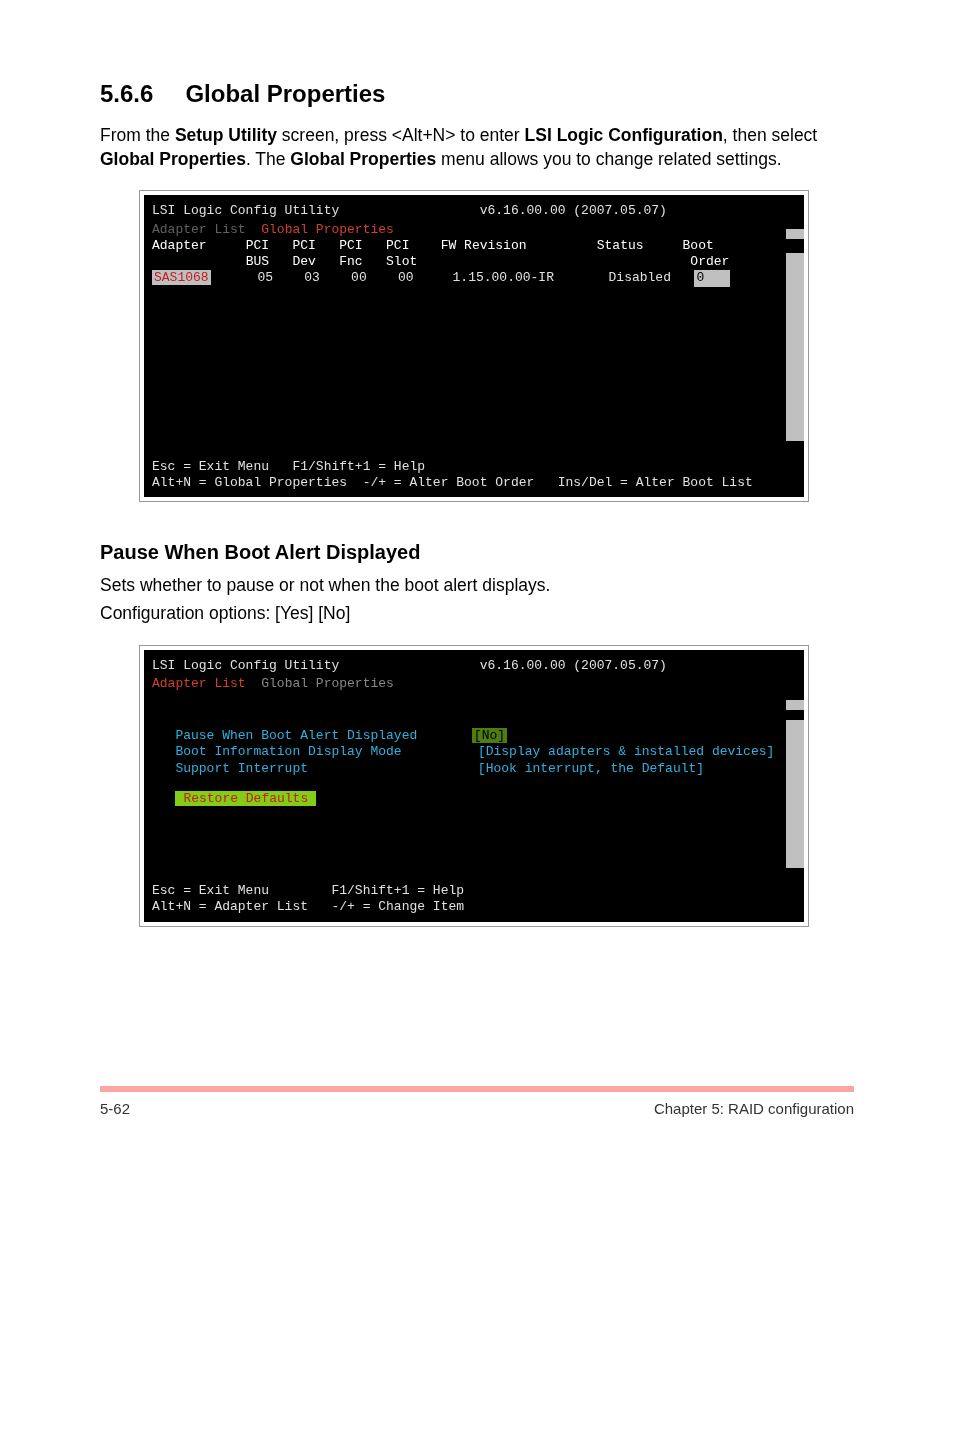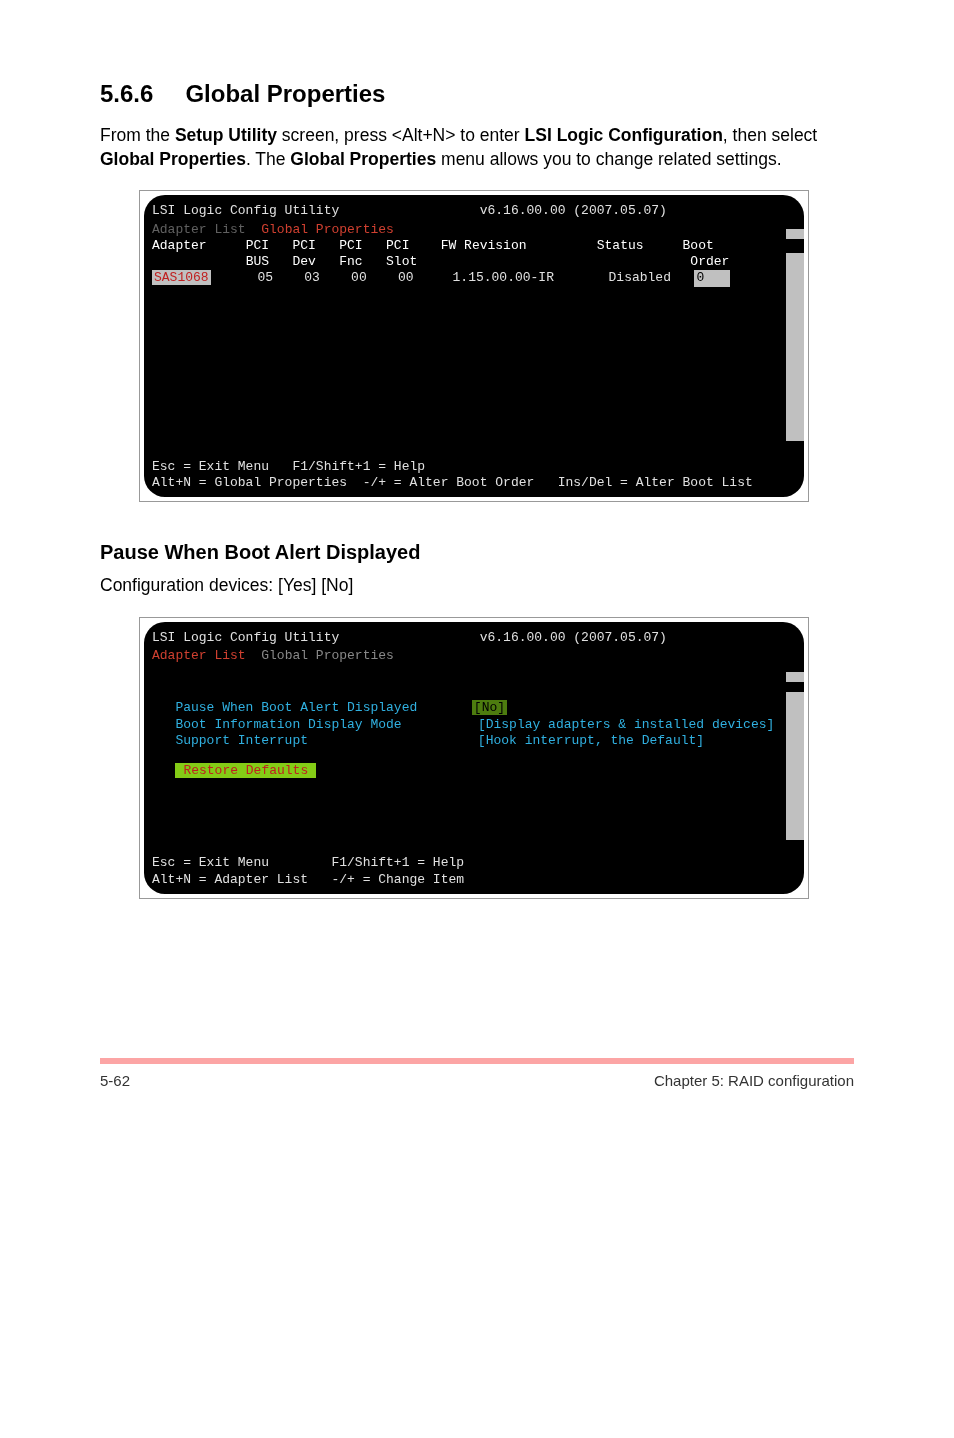--- a/index.html
+++ b/index.html
@@ -38,21 +38,20 @@
     box-shadow: 0 0 0 1px #999;
   }
   .term {
     background: #000;
     color: #e0e0e0;
     font-family: "Courier New", monospace;
     font-size: 13px;
     line-height: 1.25;
     position: relative;
     padding: 6px 8px 6px 8px;
-    border-radius: 21px;
   }
   .term .row { white-space: pre; }
   .grey-side {
     position: absolute;
     right: 0;
     width: 18px;
     background: #c0c0c0;
   }
   .titlebar { padding: 2px 0 2px 0; }
   .crumbs { color: #c0c0c0; }
@@ -106,21 +105,22 @@
       <div class="row"><span class="sel-adapter">SAS1068</span>      <span class="cell">05</span>    <span class="cell">03</span>    <span class="cell">00</span>    <span class="cell">00</span>     <span class="cell">1.15.00.00-IR</span>       <span class="cell">Disabled</span>   <span class="boot0">0</span></div>
 
       <div style="height:168px;"></div>
 
       <div class="row footer"><span>Esc = Exit Menu</span>   <span>F1/Shift+1 = Help</span></div>
       <div class="row"><span>Alt+N = Global Properties</span>  <span>-/+ = Alter Boot Order</span>   <span>Ins/Del = Alter Boot List</span></div>
     </div>
   </div>
 
   <h3>Pause When Boot Alert Displayed</h3>
-  <p class="bodytext">Configuration devices: [Yes] [No]</p>
+  <p class="bodytext" style="margin-bottom:4px;">Sets whether to pause or not when the boot alert displays.</p>
+  <p class="bodytext">Configuration options: [Yes] [No]</p>
 
   <div class="term-wrap">
     <div class="term" style="height:260px;">
       <div class="grey-side" style="top:50px; height:10px;"></div>
       <div class="grey-side" style="top:70px; height:148px;"></div>
 
       <div class="row titlebar"><span>LSI Logic Config Utility</span>                  <span>v6.16.00.00 (2007.05.07)</span></div>
       <div class="row crumbs"><span class="crumb-red">Adapter List</span>  <span class="crumb-dim" style="color:#888;">Global Properties</span></div>
 
       <div style="height:36px;"></div>

